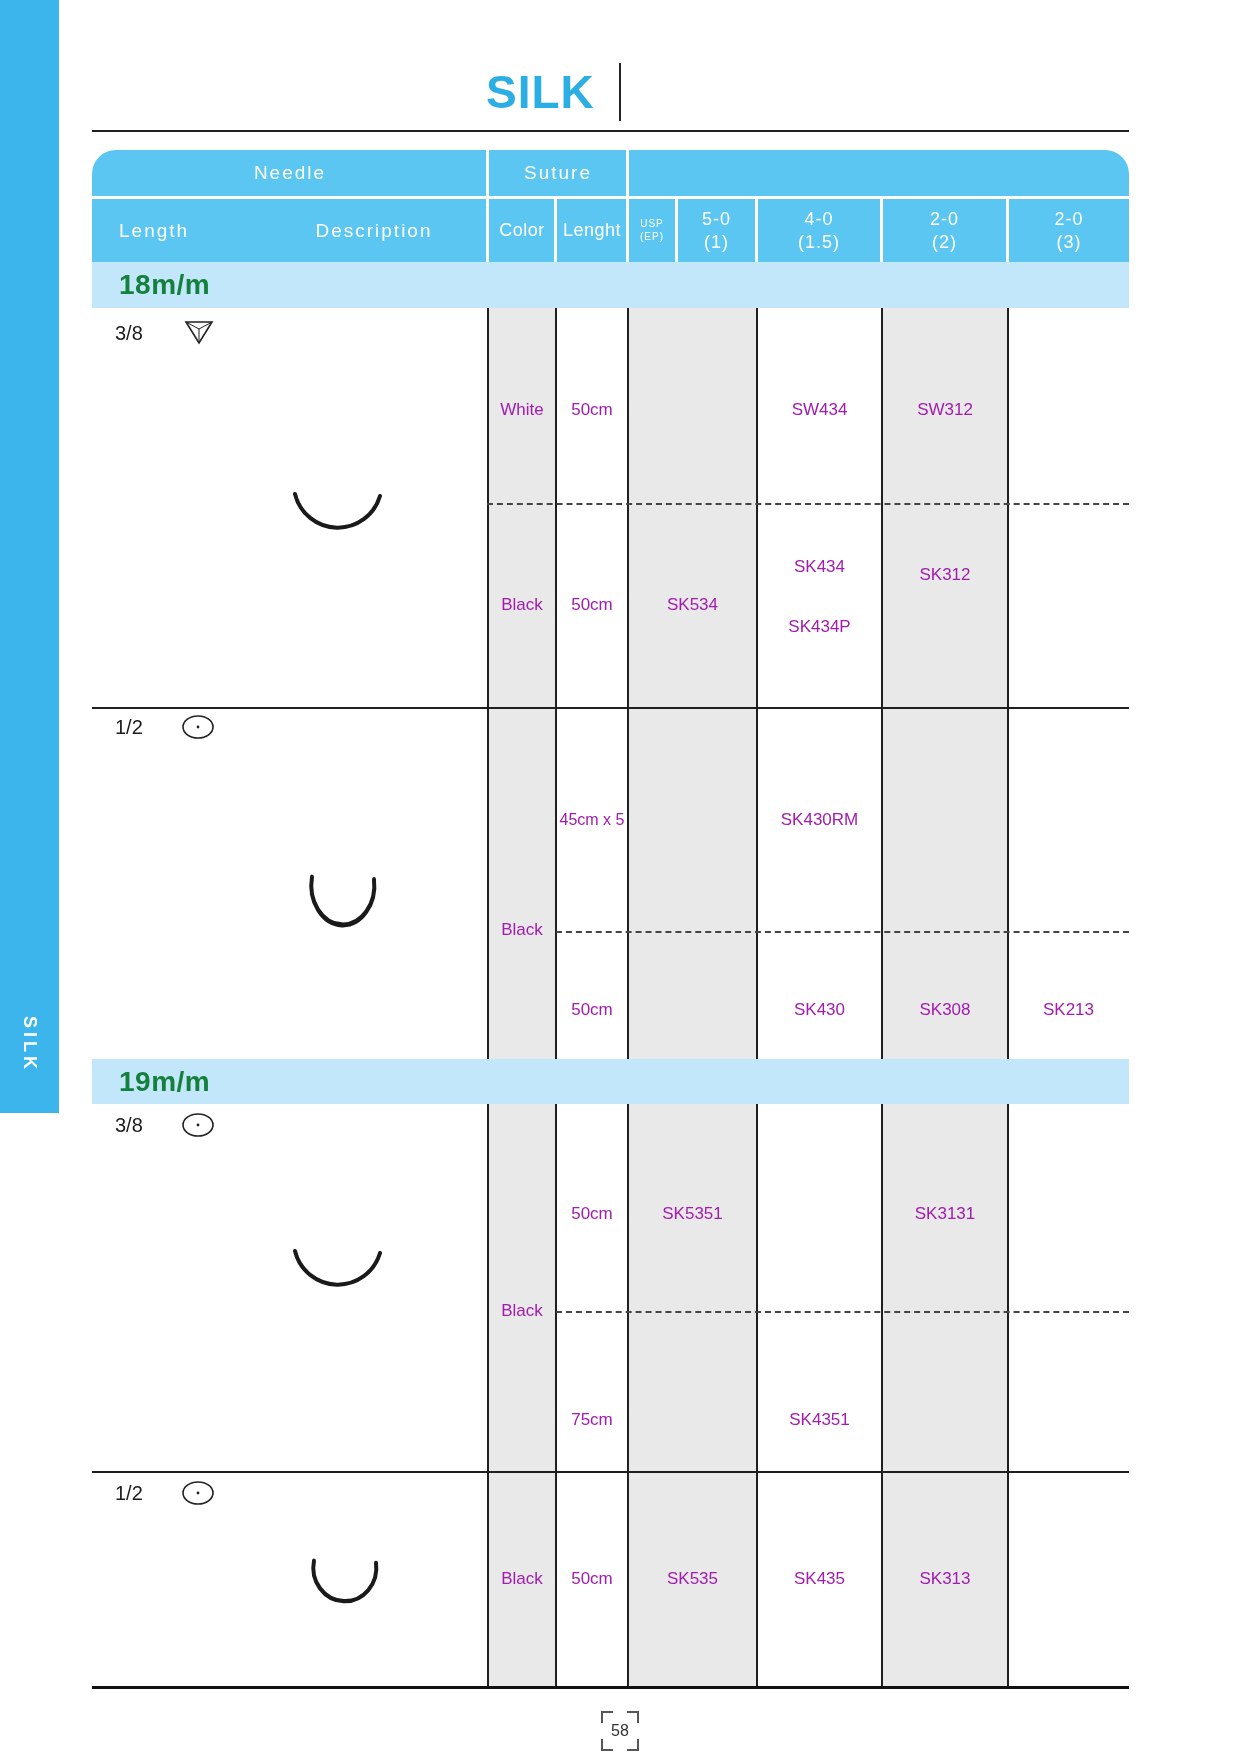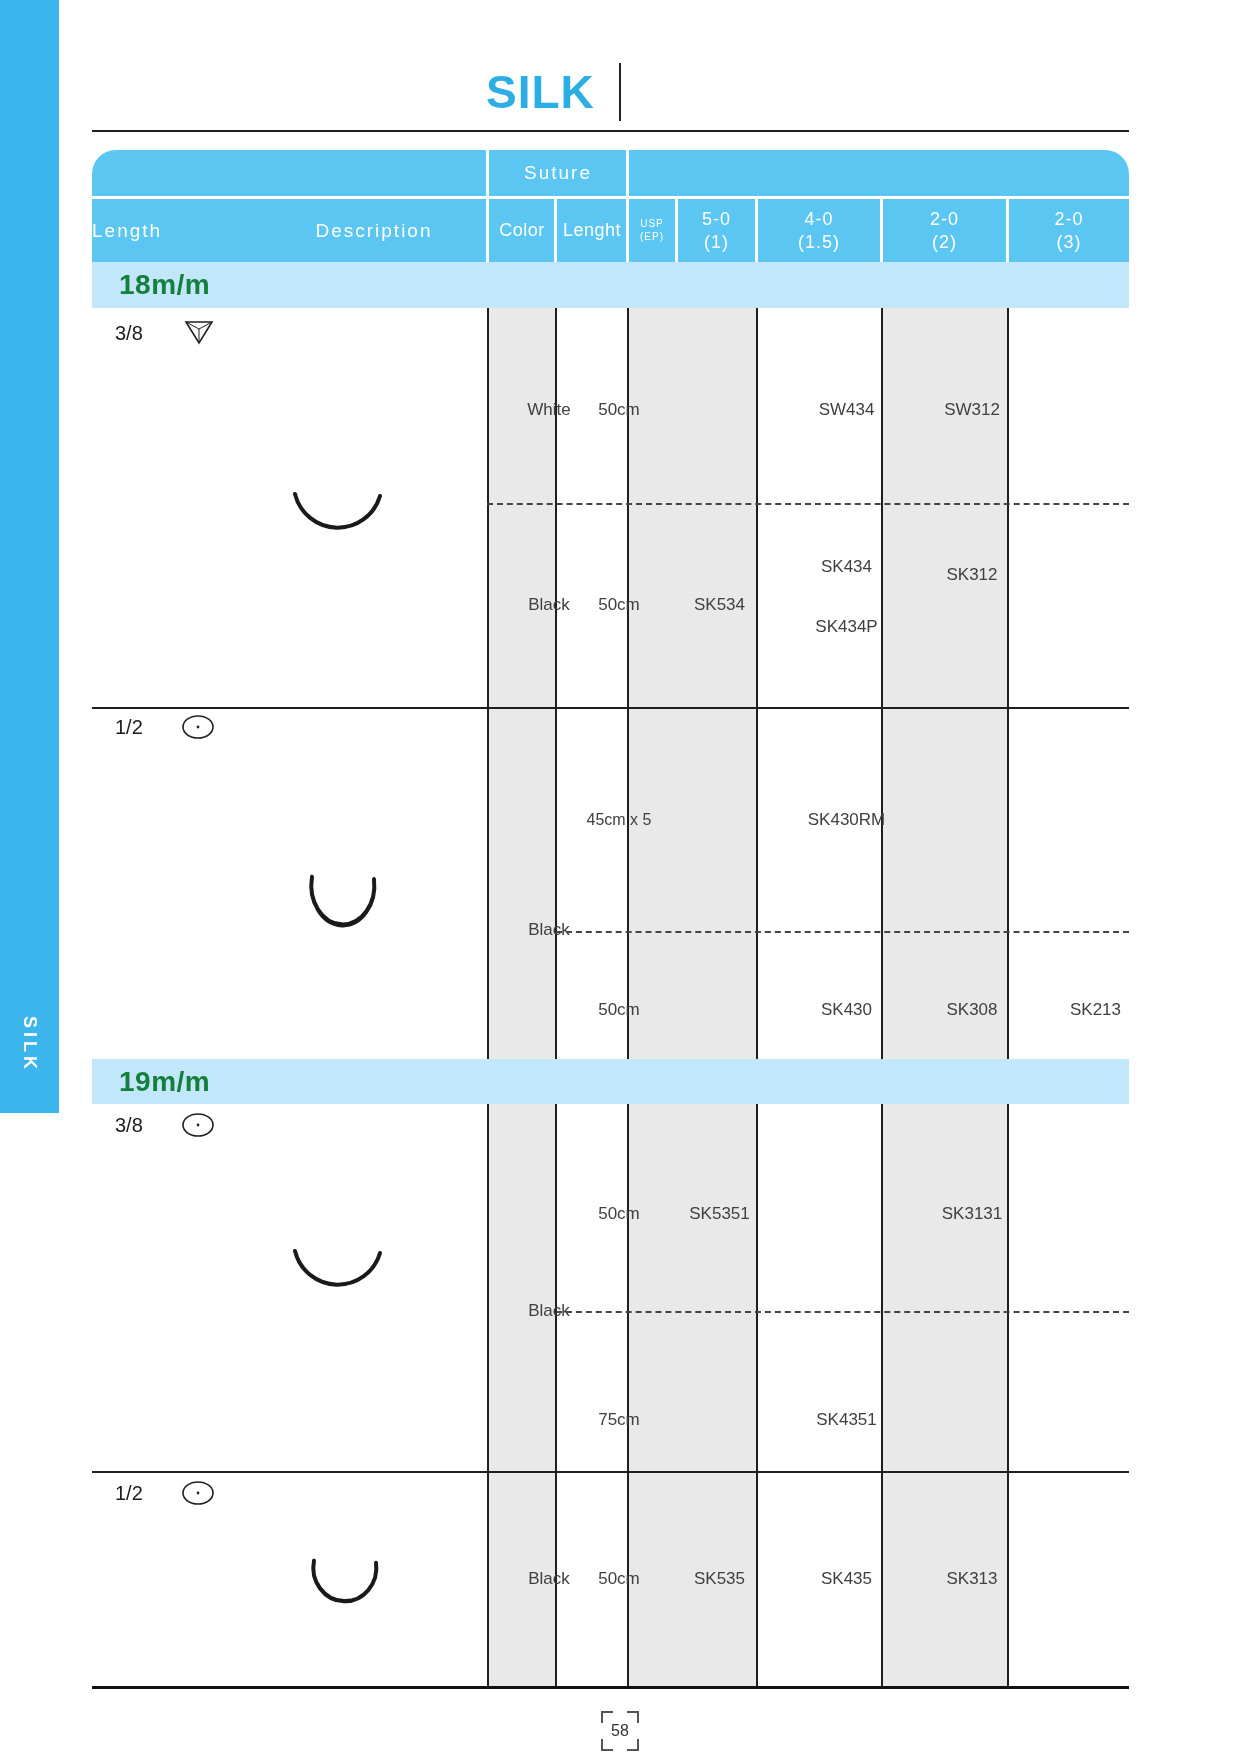--- a/index.html
+++ b/index.html
@@ -8,21 +8,21 @@
     --band-blue:#c2e7fb;
     --stripe-gray:#e9e9e9;
     --title-cyan:#2baee3;
     --line-black:#1f1f1f;
   }
   html,body{margin:0;padding:0;}
   body{background:#ffffff;font-family:"Liberation Sans","DejaVu Sans",sans-serif;}
   .page{position:relative;width:1240px;height:1754px;background:#fff;overflow:hidden;}
   .abs{position:absolute;}
   .cell{position:absolute;display:flex;align-items:center;justify-content:center;
-        font-size:17px;color:#404040;white-space:nowrap;margin-left:27px;}
+        font-size:17px;color:#a21caf;white-space:nowrap;}
   
   .side-tab{position:absolute;left:0;top:0;width:59px;height:1113px;background:var(--sidebar-blue);}
   .side-tab-label{position:absolute;left:0;top:985px;width:59px;height:120px;
         display:flex;align-items:center;justify-content:center;
         writing-mode:vertical-rl;color:#fff;font-size:18px;font-weight:bold;letter-spacing:4px;}
   
   .title-wrap{position:absolute;left:486px;top:58px;height:68px;display:flex;align-items:center;}
   .title-product{font-size:46px;font-weight:bold;color:var(--title-cyan);letter-spacing:1px;}
   .title-divider{width:2px;height:58px;background:#222;margin:0 22px 0 24px;}
   .title-subtitle{font-size:27px;color:#333;}
@@ -65,34 +65,35 @@
   </div>
 
   <div class="title-wrap">
     <span class="title-product">SILK</span>
     <span class="title-divider"></span>
   </div>
   <div class="title-rule"></div>
 
   <div class="hdr-bg"></div>
 
+  <div class="hdr-cell" style="left:92px;top:150px;width:396px;height:46px;">Needle</div>
   <div class="hdr-cell" style="left:488px;top:150px;width:140px;height:46px;">Suture</div>
 
   <div class="hline" style="left:92px;top:196px;width:1037px;height:3px;"></div>
   <div class="hline" style="left:486px;top:150px;width:3px;height:46px;"></div>
   <div class="hline" style="left:626px;top:150px;width:3px;height:46px;"></div>
   <div class="hline" style="left:486px;top:199px;width:3px;height:63px;"></div>
   <div class="hline" style="left:554px;top:199px;width:3px;height:63px;"></div>
   <div class="hline" style="left:626px;top:199px;width:3px;height:63px;"></div>
   <div class="hline" style="left:675px;top:199px;width:3px;height:63px;"></div>
   <div class="hline" style="left:755px;top:199px;width:3px;height:63px;"></div>
   <div class="hline" style="left:880px;top:199px;width:3px;height:63px;"></div>
   <div class="hline" style="left:1006px;top:199px;width:3px;height:63px;"></div>
 
-  <div class="hdr-cell" style="left:92px;top:199px;width:200px;height:63px;justify-content:flex-start;">Length</div>
+  <div class="hdr-cell" style="left:92px;top:199px;width:200px;height:63px;justify-content:flex-start;padding-left:27px;">Length</div>
   <div class="hdr-cell" style="left:262px;top:199px;width:224px;height:63px;">Description</div>
   <div class="hdr-cell" style="left:489px;top:199px;width:66px;height:63px;font-size:18px;letter-spacing:0.5px;">Color</div>
   <div class="hdr-cell" style="left:557px;top:199px;width:70px;height:63px;font-size:18px;letter-spacing:0.5px;">Lenght</div>
   <div class="hdr-cell" style="left:629px;top:199px;width:46px;height:63px;font-size:10px;text-align:center;">
     <span class="two">
         <span>USP</span>
         <span>(EP)</span>
       </span>
   </div>
   <div class="hdr-cell" style="left:678px;top:199px;width:77px;height:63px;font-size:18px;">

